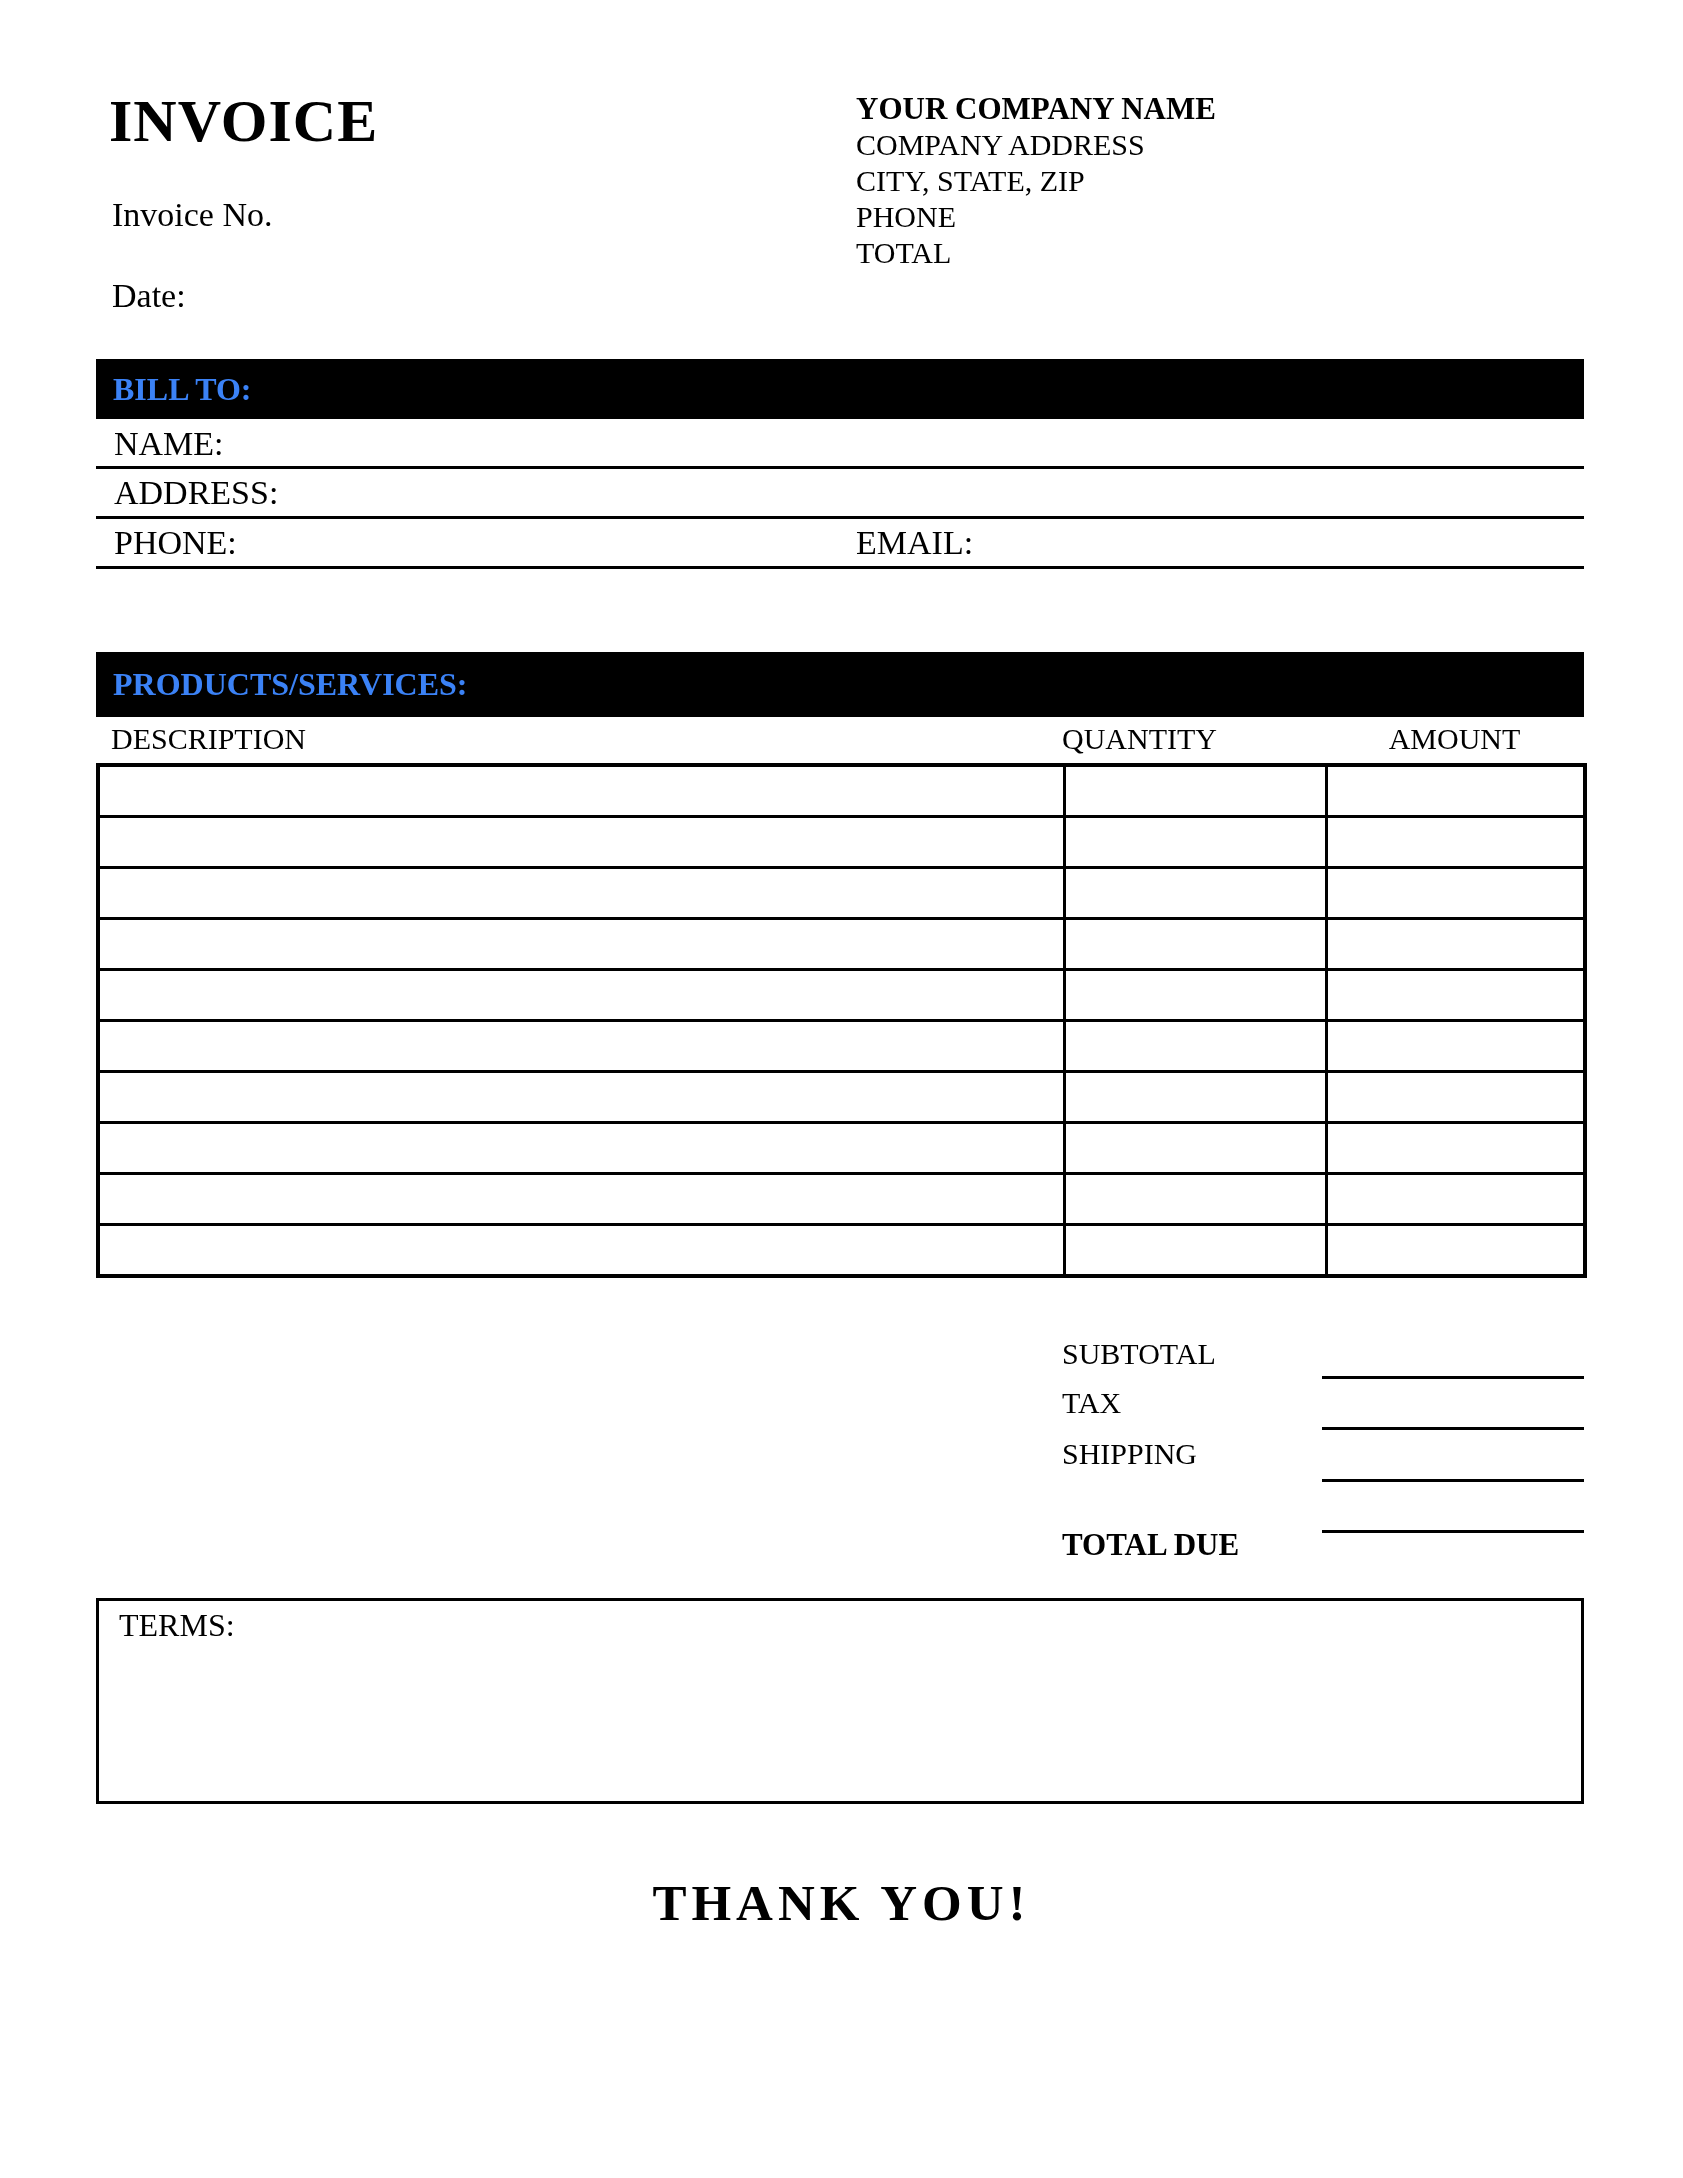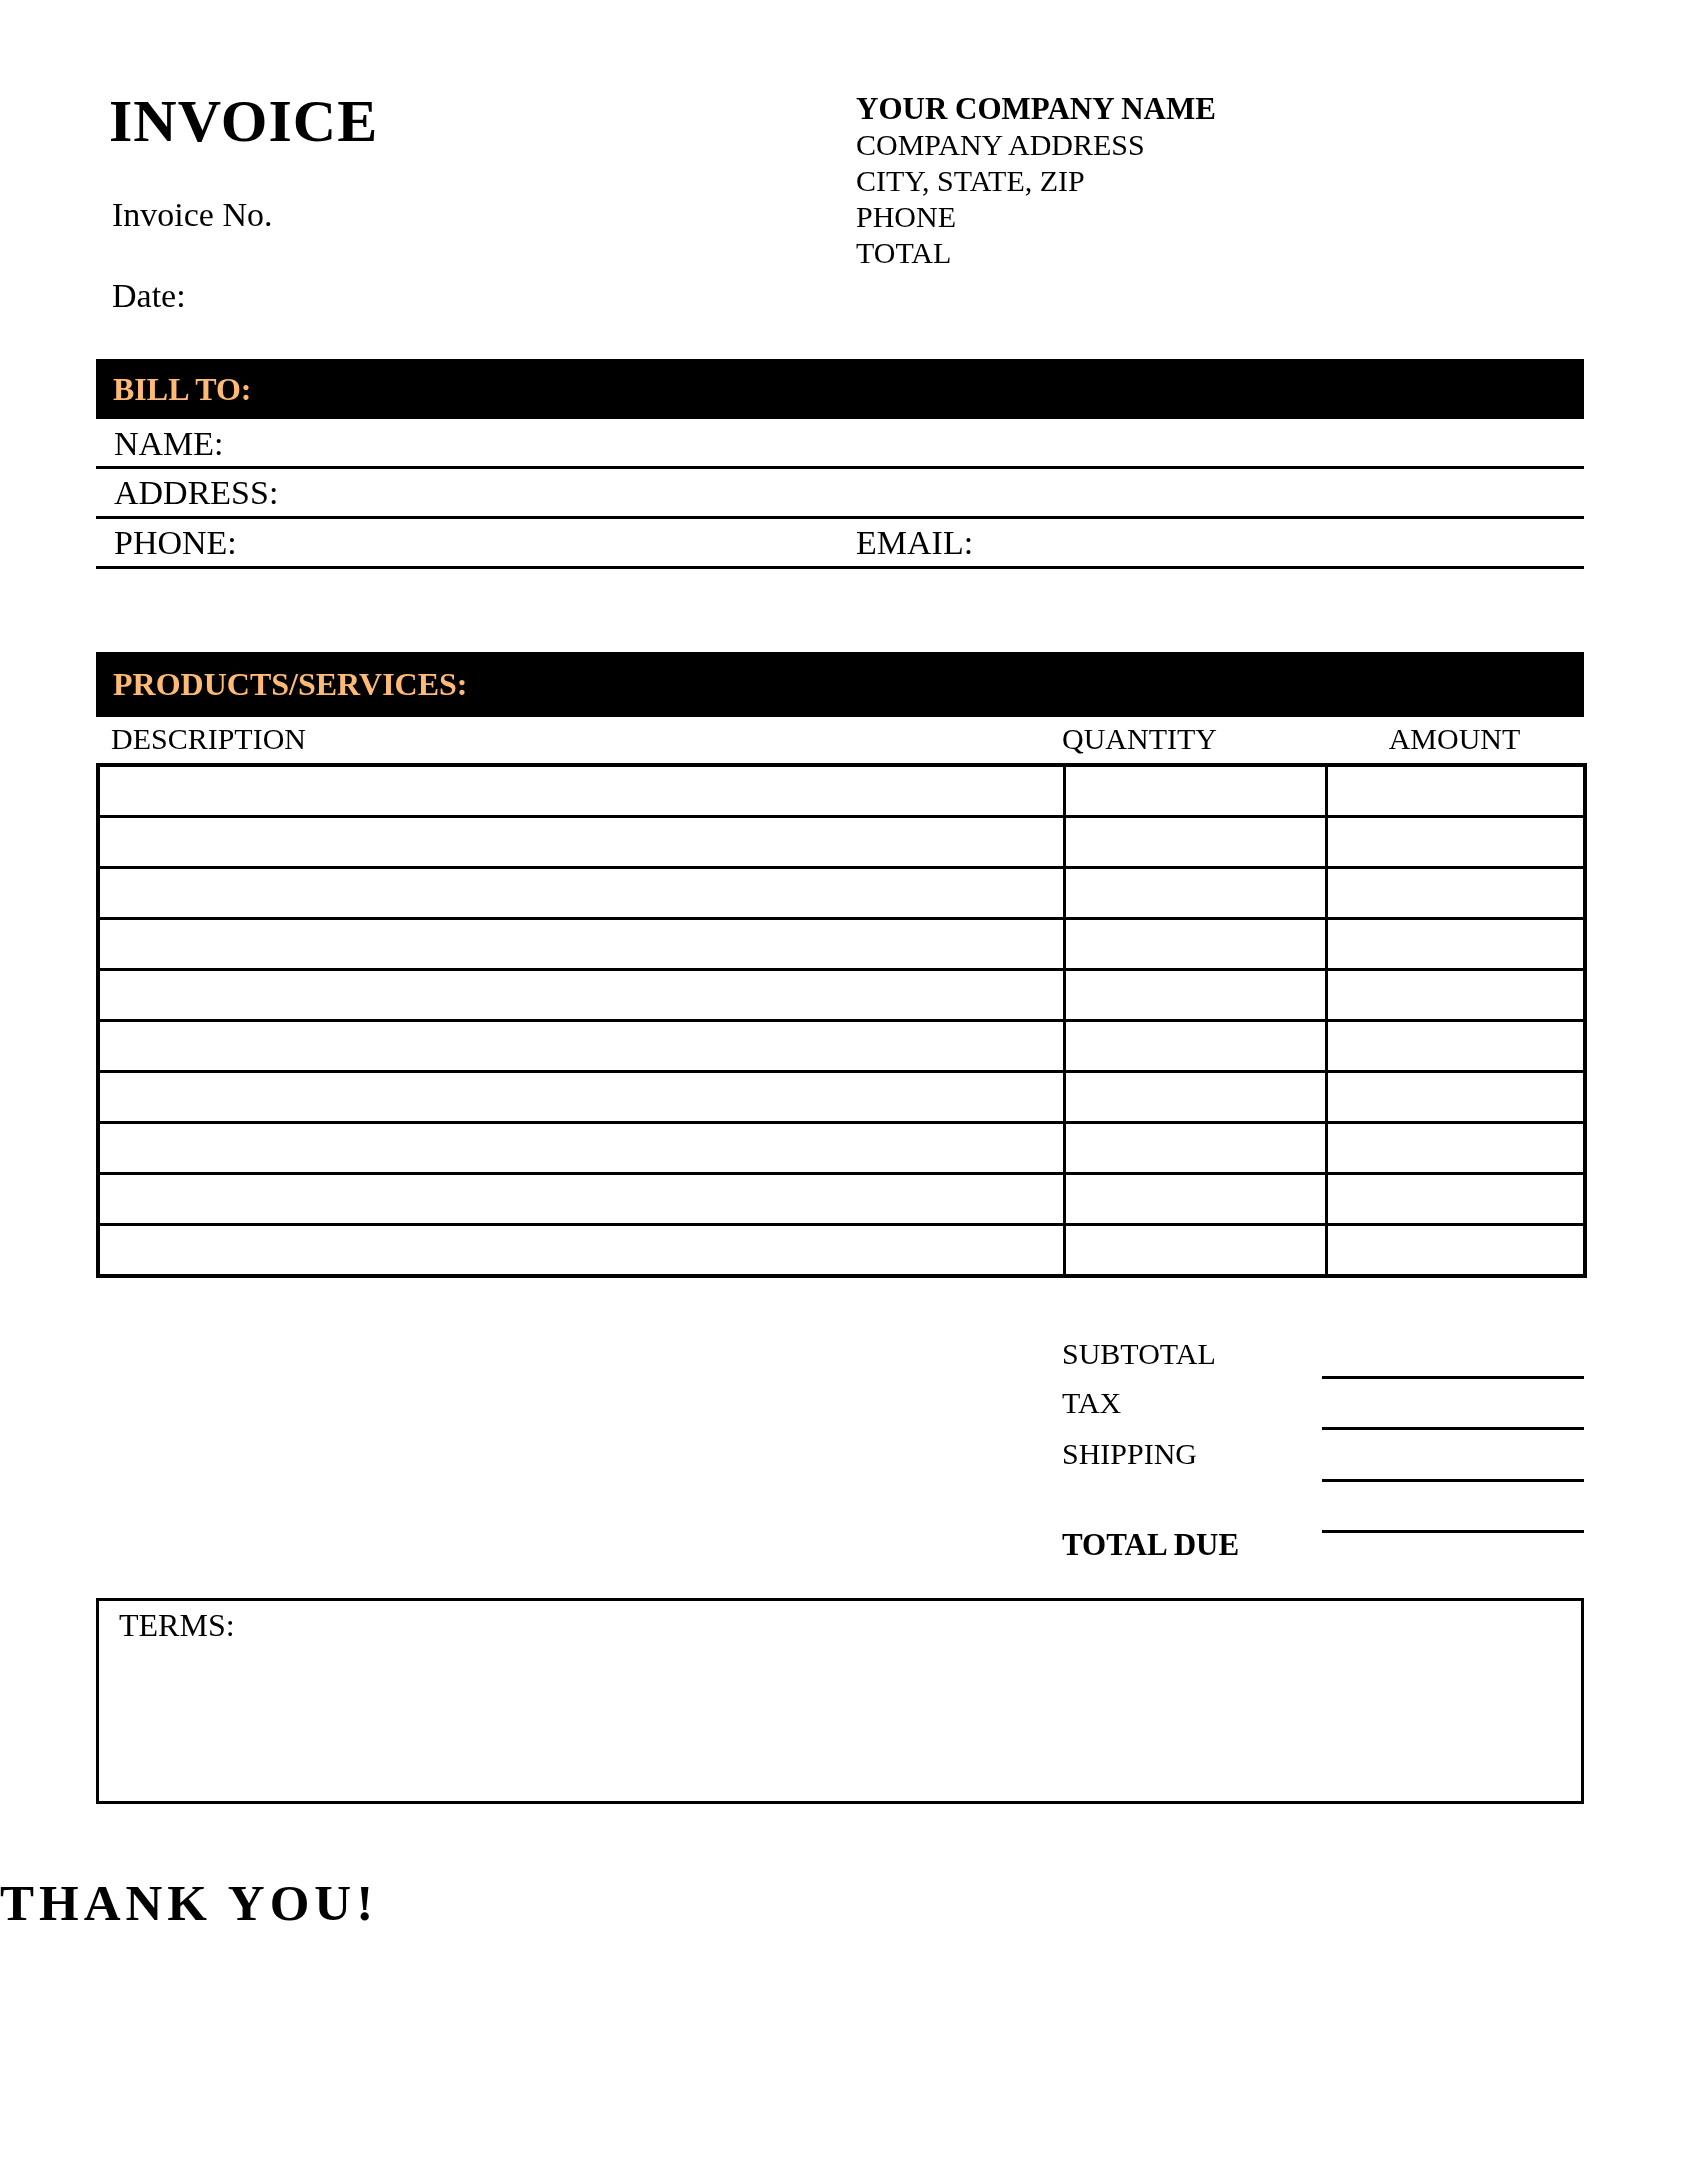--- a/index.html
+++ b/index.html
@@ -13,21 +13,21 @@
   
   .title { position:absolute; left:109px; top:91px; font-size:60px; font-weight:bold; line-height:1; letter-spacing:1px; }
   .invoice-no { position:absolute; left:112px; top:196px; font-size:34px; }
   .date-label { position:absolute; left:112px; top:277px; font-size:34px; }
 
   .company { position:absolute; left:856px; top:91px; font-size:30px; line-height:36px; }
   .company .co-name { font-weight:bold; font-size:31px; }
 
   
   .bar {
-    position:absolute; left:96px; width:1488px; background:#000000; color:#fdba74;
+    position:absolute; left:96px; width:1488px; background:#000000; color:#3b82f6;
     font-weight:bold; font-size:32px; display:flex; align-items:center;
     padding-left:17px; box-sizing:border-box;
   }
   .billto-bar { top:359px; height:60px; }
   .products-bar { top:652px; height:65px; }
 
   
   .field-label { position:absolute; font-size:34px; line-height:1.1; }
   .lbl-name    { left:114px; top:425px; }
   .lbl-address { left:114px; top:474px; }
@@ -67,21 +67,21 @@
   
   .terms-box {
     position:absolute; left:96px; top:1598px; width:1488px; height:206px;
     border:3px solid #000000; box-sizing:border-box; padding:6px 12px;
   }
   .terms-label { font-size:32px;margin-left:8px; }
   .terms-area { width:100%; height:149px; }
 
   
   .thank-you {
-    position:absolute; left:0; top:1874px; width:1683px; 
+    position:absolute; left:0; top:1874px; width:1683px; text-align:center;
     font-size:51px; font-weight:bold; letter-spacing:5px;
   }
   .footer-msg {
     position:absolute; left:0; top:1928px; width:1683px; text-align:center;
     font-size:36px; letter-spacing:4px;
   }
 </style>
 </head>
 <body>
 

